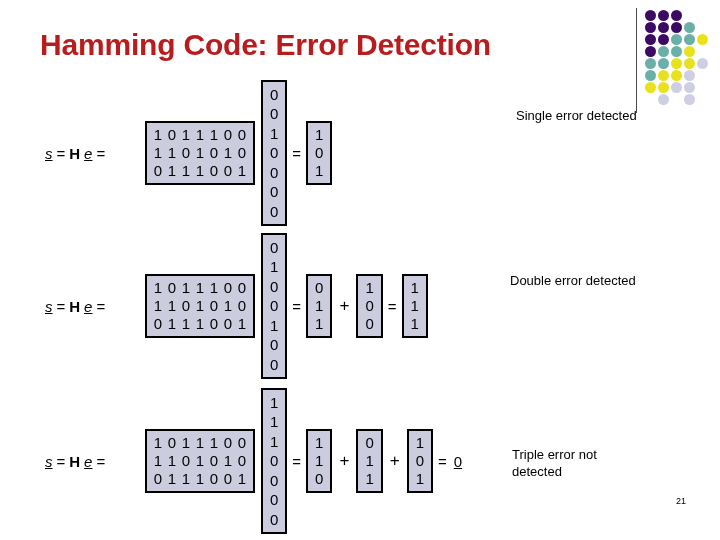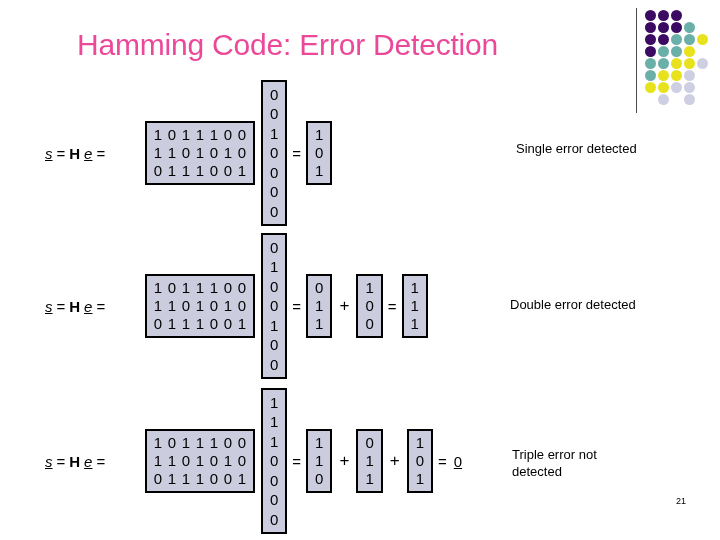--- a/index.html
+++ b/index.html
@@ -20,25 +20,24 @@
     height: 540px;
     background: #ffffff;
   }
 
   
   .slide-title {
     position: absolute;
     left: 40px;
     top: 28px;
     font-size: 30px;
-    font-weight: normal;
-    color: #ec4899;
+    font-weight: bold;
+    color: #b91c1c;
     letter-spacing: -0.2px;
     white-space: nowrap;
-    margin-left: 37px;
   }
 
   
   .logo-divider {
     position: absolute;
     left: 636px;
     top: 8px;
     width: 1px;
     height: 105px;
     background: #4a4a4a;
@@ -151,22 +150,22 @@
   }
 
   
   .caption {
     position: absolute;
     font-size: 13px;
     color: #000000;
     font-weight: normal;
     line-height: 17px;
   }
-  .caption.c1 { left: 516px; top: 140px; }
-  .caption.c2 { left: 510px; top: 296px; }
+  .caption.c1 { left: 516px; top: 107px; }
+  .caption.c2 { left: 510px; top: 272px; }
   .caption.c3 { left: 512px; top: 446px; }
 
   .page-number {
     position: absolute;
     right: 34px;
     bottom: 34px;
     font-size: 9px;
     color: #000000;
   }
 </style>

